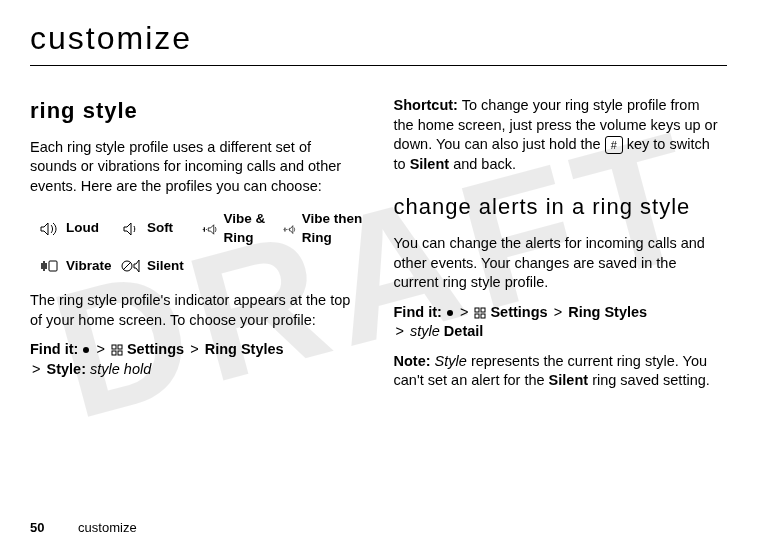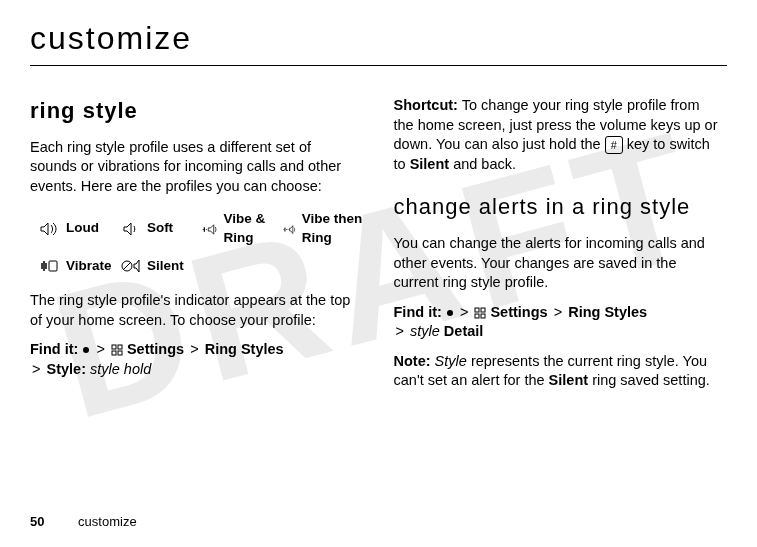--- a/index.html
+++ b/index.html
@@ -100,21 +100,21 @@
   }
   .dot {
     display:inline-block;
     width:6px;height:6px;
     background:#000;border-radius:50%;
     vertical-align:middle;
     margin:0 1px;
   }
   .footer {
     position: absolute;
-    bottom: 18px;
+    bottom: 12px;
     left: 30px;
     font-size: 13px;
   }
   .footer .pagenum { font-weight: bold; margin-right: 30px; }
   .gt { margin: 0 2px; }
 </style>
 </head>
 <body>
 
 <div class="watermark">DRAFT</div>

